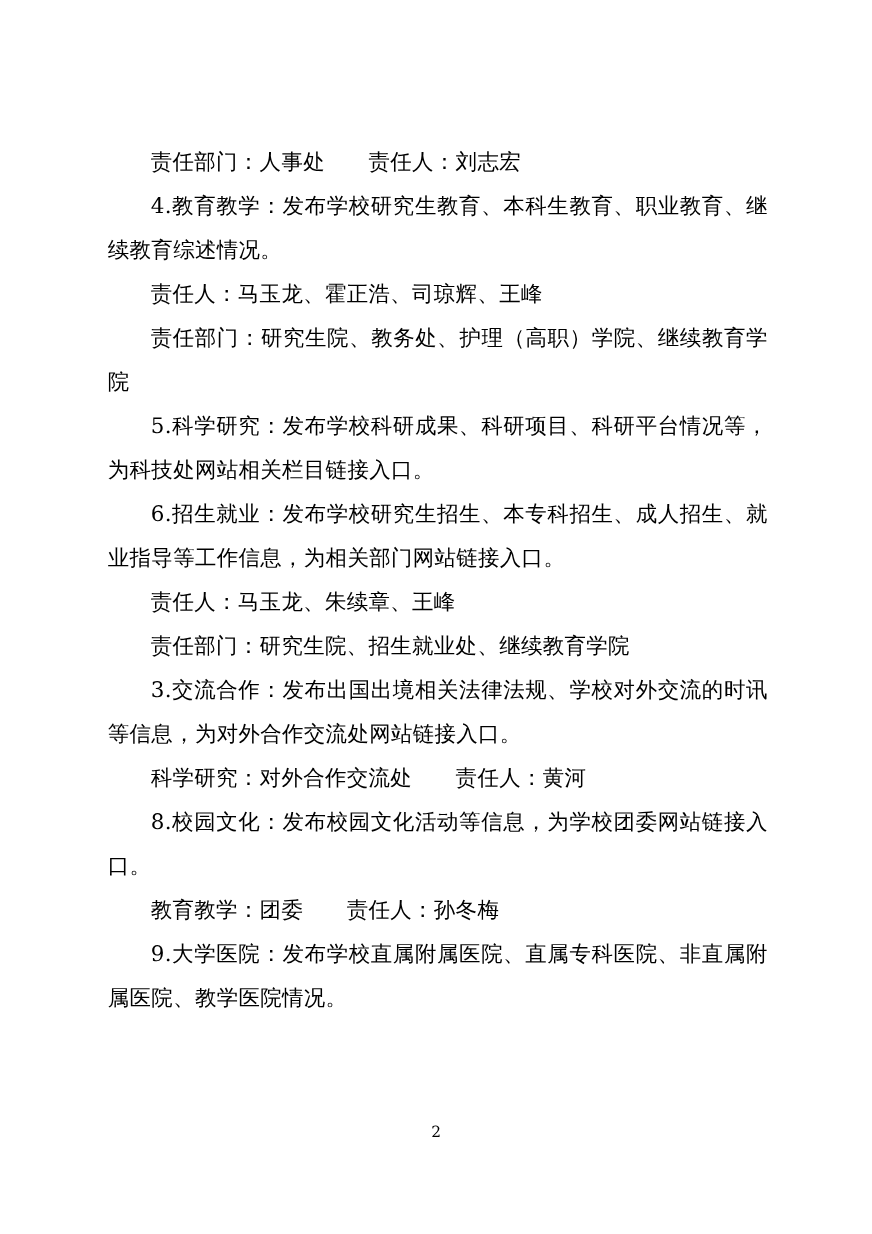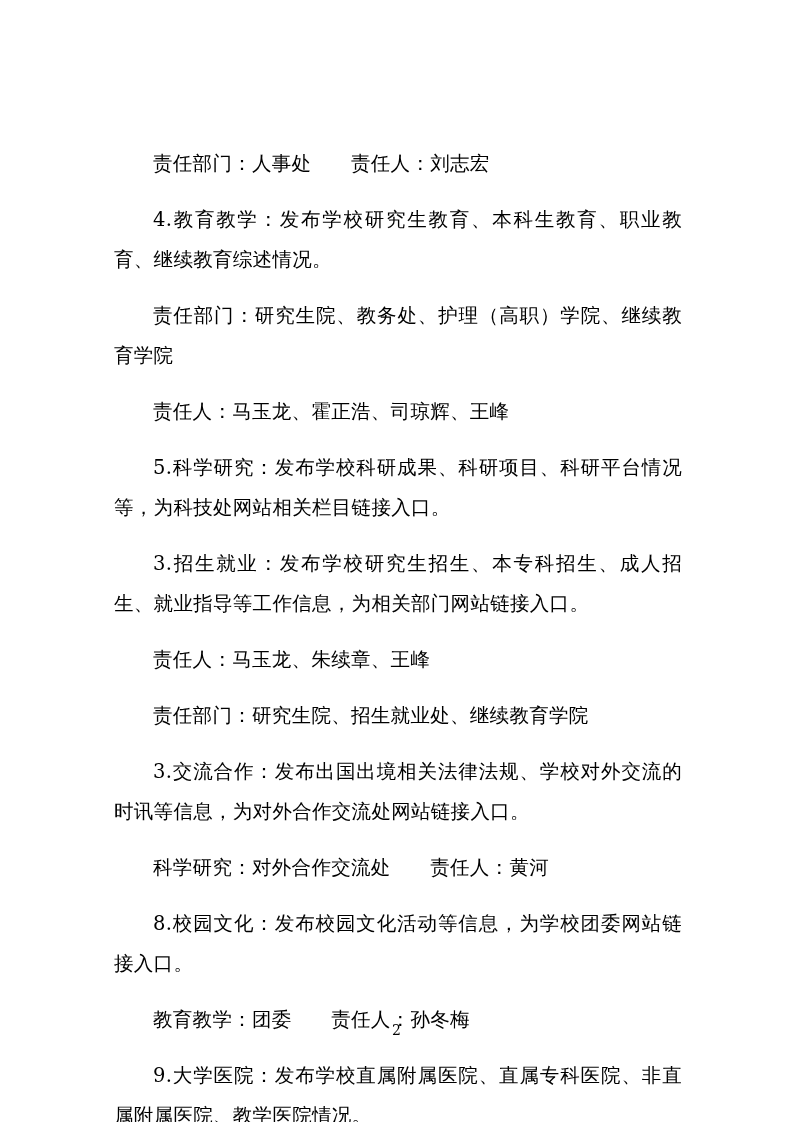--- a/index.html
+++ b/index.html
@@ -29,21 +29,21 @@
     top: 128px;
     width: 600px;
   }
   .para {
     font-size: 19.5px;
     line-height: 40px;
     text-indent: 2em;
     text-align: justify;
     text-justify: inter-ideograph;
     letter-spacing: 0.3px;
-    margin: 16px;
+    margin: 0;
     white-space: pre-wrap;
     word-break: break-all;
   }
   .page-number {
     position: absolute;
     left: 0;
     top: 1022px;
     width: 793px;
     text-align: center;
     font-size: 14px;
@@ -51,24 +51,24 @@
     color: #000000;
   }
 </style>
 </head>
 <body>
 
 <div class="page">
   <div class="content">
     <p class="para">责任部门：人事处　　责任人：刘志宏</p>
     <p class="para">4.教育教学：发布学校研究生教育、本科生教育、职业教育、继续教育综述情况。</p>
+    <p class="para">责任人：马玉龙、霍正浩、司琼辉、王峰</p>
     <p class="para">责任部门：研究生院、教务处、护理（高职）学院、继续教育学院</p>
-    <p class="para">责任人：马玉龙、霍正浩、司琼辉、王峰</p>
     <p class="para">5.科学研究：发布学校科研成果、科研项目、科研平台情况等，为科技处网站相关栏目链接入口。</p>
-    <p class="para">3.招生就业：发布学校研究生招生、本专科招生、成人招生、就业指导等工作信息，为相关部门网站链接入口。</p>
+    <p class="para">6.招生就业：发布学校研究生招生、本专科招生、成人招生、就业指导等工作信息，为相关部门网站链接入口。</p>
     <p class="para">责任人：马玉龙、朱续章、王峰</p>
     <p class="para">责任部门：研究生院、招生就业处、继续教育学院</p>
     <p class="para">3.交流合作：发布出国出境相关法律法规、学校对外交流的时讯等信息，为对外合作交流处网站链接入口。</p>
     <p class="para">科学研究：对外合作交流处　　责任人：黄河</p>
     <p class="para">8.校园文化：发布校园文化活动等信息，为学校团委网站链接入口。</p>
     <p class="para">教育教学：团委　　责任人：孙冬梅</p>
     <p class="para">9.大学医院：发布学校直属附属医院、直属专科医院、非直属附属医院、教学医院情况。</p>
   </div>
   <div class="page-number">2</div>
 </div>

